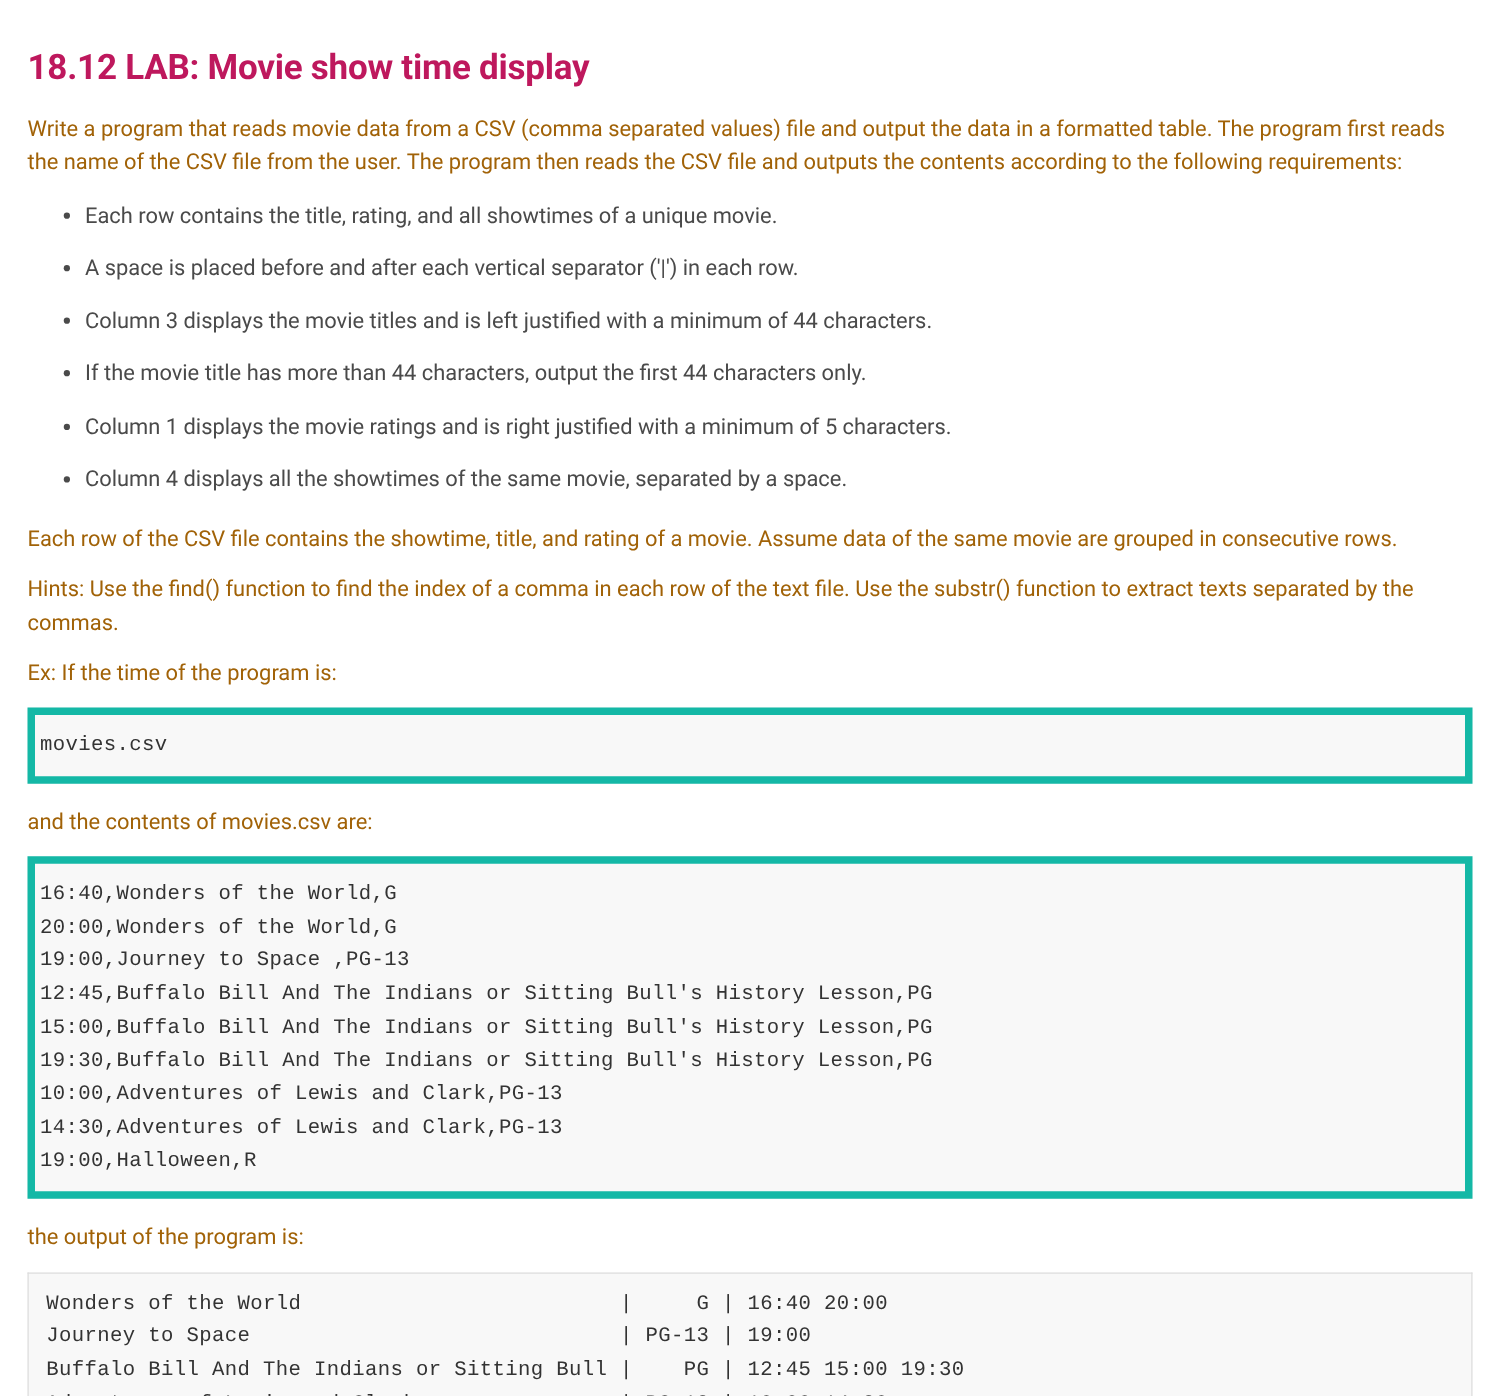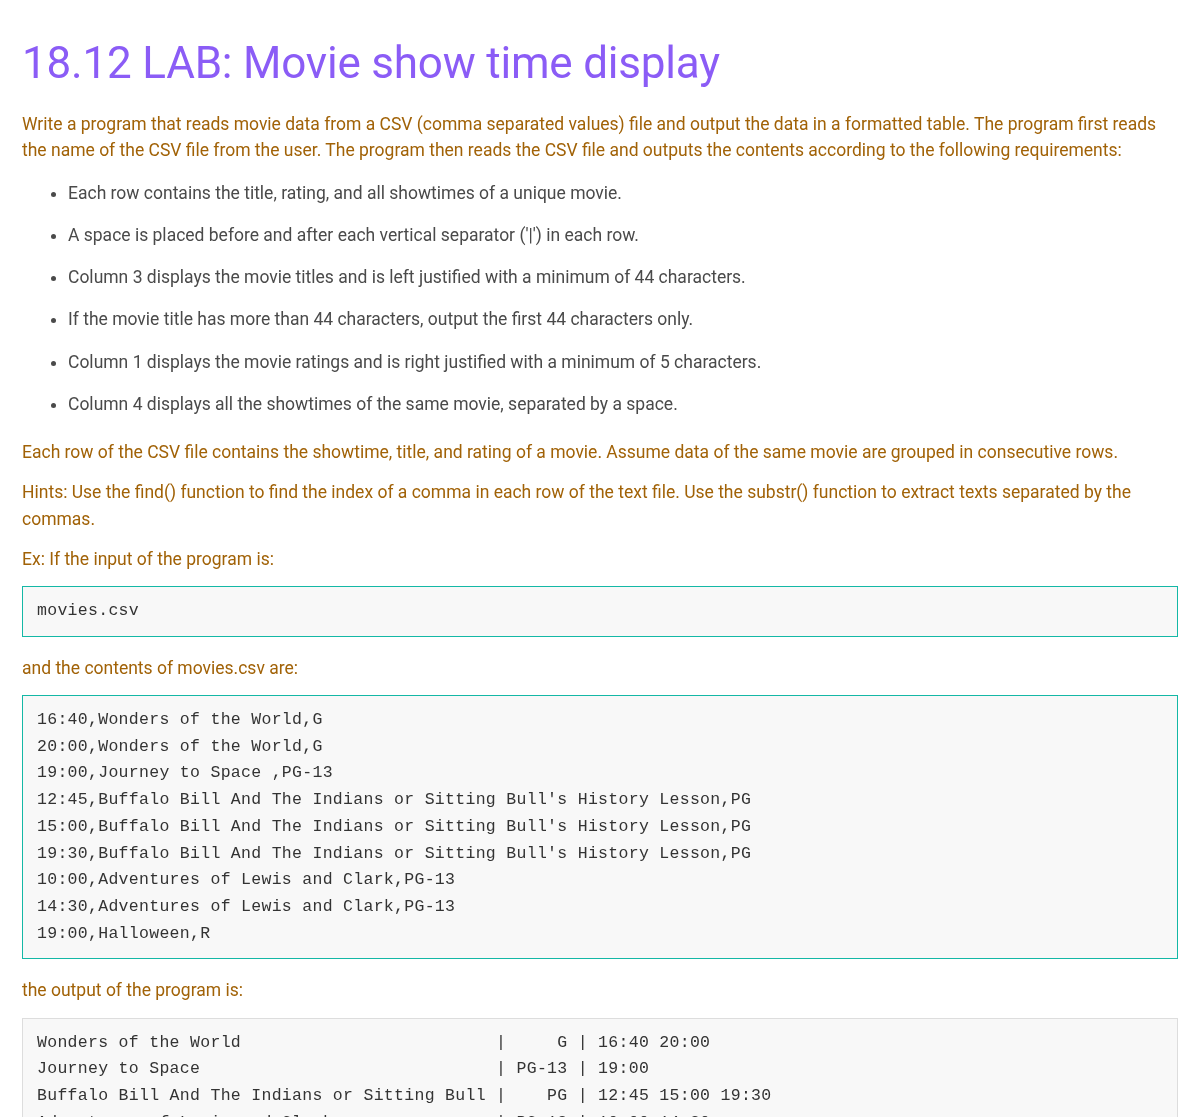--- a/index.html
+++ b/index.html
@@ -9,43 +9,43 @@
     body {
       font-family: -apple-system, BlinkMacSystemFont, "Segoe UI", Roboto, "Helvetica Neue", Arial, sans-serif;
       color: #4a4a4a;
       margin: 0;
       padding: 20px 22px;
       line-height: 1.5;
       font-size: 17.5px;
       background: #fff;
     }
     h1 {
-      font-size: 44px;
-      font-weight: 400;
-      color: #8b5cf6;
+      font-size: 28px;
+      font-weight: 700;
+      color: #be185d;
       margin: 0 0 20px 0;
       line-height: 1.25;
       letter-spacing: -0.2px;
     }
     p {
       margin: 0 0 14px 0;
       color: #a16207;
     }
     ul {
       margin: 0 0 22px 0;
       padding-left: 46px;
     }
     li {
       margin-bottom: 3px;
       color: #4a4a4a;
     }
     pre.code-block {
       background: #f8f8f8;
-      border: 1px solid #14b8a6;
-      padding: 11px 14px;
+      border: 6px solid #14b8a6;
+      padding: 11px 4px;
       margin: 8px 0 18px 0;
       font-family: "Menlo", "Consolas", "Courier New", monospace;
       font-size: 16.5px;
       line-height: 1.62;
       white-space: pre;
       overflow-x: auto;
       color: #333;
       letter-spacing: 0.3px;
     }
     pre.output-block {
@@ -76,21 +76,21 @@
   <li>Column 3 displays the movie titles and is left justified with a minimum of 44 characters.</li>
   <li>If the movie title has more than 44 characters, output the first 44 characters only.</li>
   <li>Column 1 displays the movie ratings and is right justified with a minimum of 5 characters.</li>
   <li>Column 4 displays all the showtimes of the same movie, separated by a space.</li>
 </ul>
 
 <p>Each row of the CSV file contains the showtime, title, and rating of a movie. Assume data of the same movie are grouped in consecutive rows.</p>
 
 <p>Hints: Use the find() function to find the index of a comma in each row of the text file. Use the substr() function to extract texts separated by the commas.</p>
 
-<p>Ex: If the input of the program is:</p>
+<p>Ex: If the time of the program is:</p>
 
 <pre class="code-block">movies.csv</pre>
 
 <p>and the contents of movies.csv are:</p>
 
 <pre class="code-block">16:40,Wonders of the World,G
 20:00,Wonders of the World,G
 19:00,Journey to Space ,PG-13
 12:45,Buffalo Bill And The Indians or Sitting Bull's History Lesson,PG
 15:00,Buffalo Bill And The Indians or Sitting Bull's History Lesson,PG

